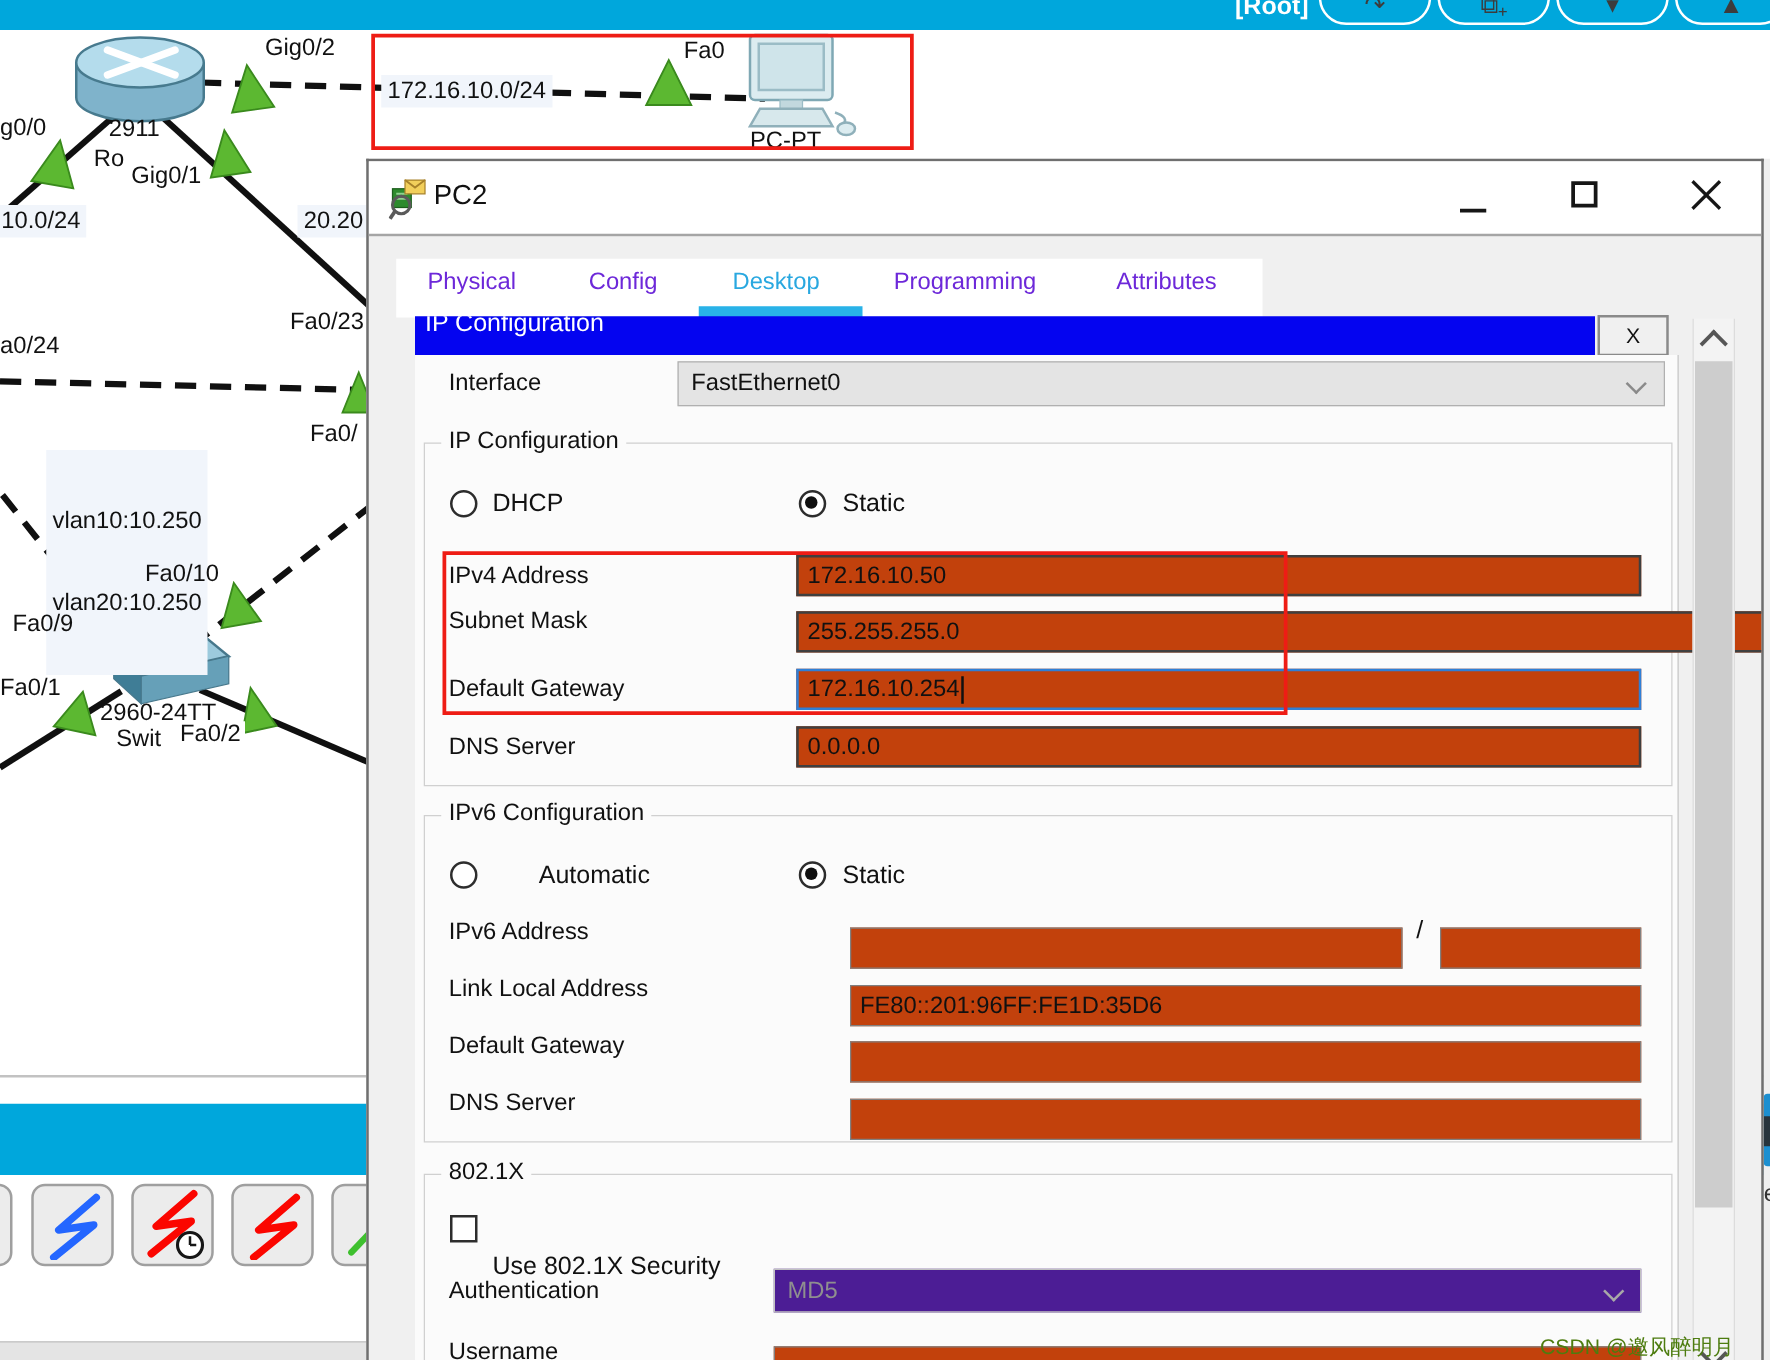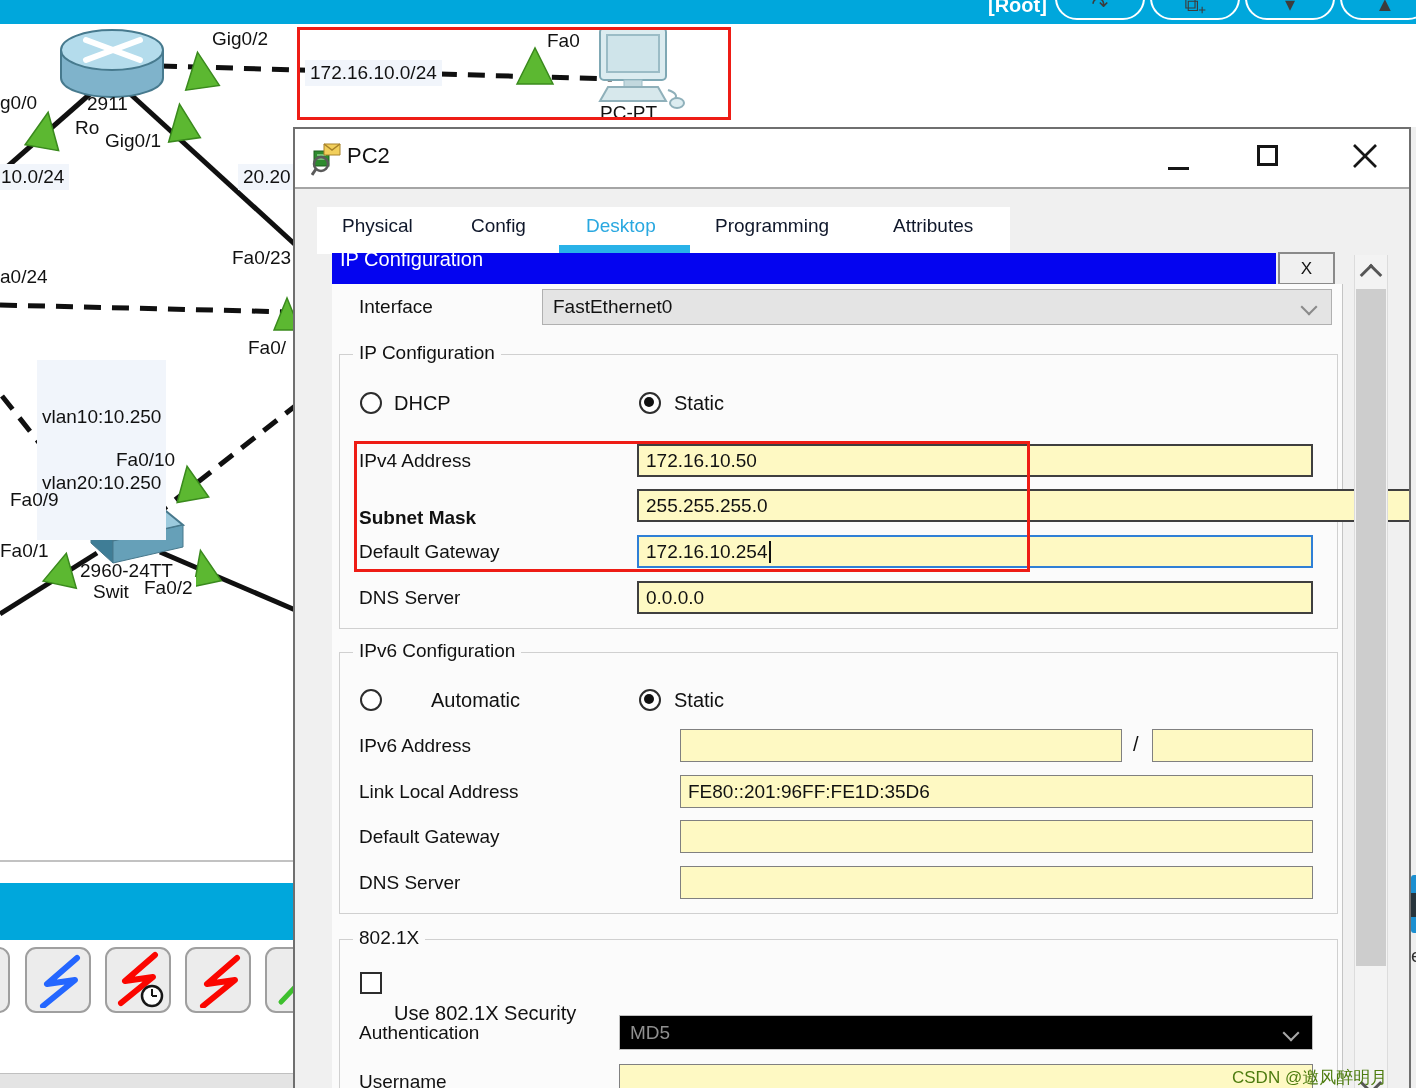--- a/index.html
+++ b/index.html
@@ -20,44 +20,44 @@
   .conn-btn{width:66px;height:66px;background:#ececec;border:2px solid #9f9f9f;border-radius:11px;
             box-sizing:border-box;display:flex;align-items:center;justify-content:center;}
   
   .win{left:293px;top:127px;width:1114px;height:961px;background:#f0f0f0;
        border:2px solid #6f6f6f;border-bottom:none;box-sizing:content-box;}
   .titlebar{left:0;top:0;width:100%;height:58px;background:#fff;border-bottom:2px solid #a5a5a5;}
   .wtitle{font-size:22px;}
   .ctl-min{width:21px;height:3px;background:#161616;}
   .ctl-max{width:21px;height:21px;border:3px solid #161616;box-sizing:border-box;background:#fff;}
   .tabbar{background:#fff;}
-  .tab{font-size:19px;color:#0f172a;cursor:default;}
+  .tab{font-size:19px;color:#6d28d9;cursor:default;}
   .tab.active{color:#29a8e0;}
   .tab-underline{background:#29b2e8;}
   .applet-head{background:#0404f0;color:#fff;overflow:hidden;}
   .applet-head span{display:block;margin:-5px 0 0 8px;font-size:20px;}
   .applet-x{background:#f0f0f0;border:2px solid #8a8a8a;box-sizing:border-box;
             display:flex;align-items:center;justify-content:center;font-size:17px;}
   .panel{background:#fbfbfb;border-right:1px solid #c4c4c4;}
   .flabel{font-size:19px;display:flex;align-items:center;}
   .dd{background:#e4e4e4;border:1px solid #b0b0b0;box-sizing:border-box;display:flex;
       align-items:center;font-size:19px;padding-left:10px;}
-  .dd.disabled{background:#000000;border-color:#c0c0c0;color:#8f8f8f;}
+  .dd.disabled{background:#4c1d95;border-color:#c0c0c0;color:#8f8f8f;}
   .chev{width:10px;height:10px;border-right:2px solid #8a8a8a;border-bottom:2px solid #8a8a8a;
         transform:rotate(45deg);position:absolute;}
   .grp{border:1px solid #d0d0d0;box-sizing:border-box;}
   .grp-legend{position:absolute;font-size:19px;background:#fbfbfb;padding:0 6px;}
   .radio{width:22px;height:22px;border:2px solid #2d2d2d;border-radius:50%;background:#fff;
          box-sizing:border-box;position:absolute;}
   .radio.checked::after{content:"";position:absolute;left:3px;top:3px;width:8px;height:8px;
          padding:1px;background:#101010;border-radius:50%;}
   .rlabel{font-size:20px;position:absolute;}
-  .tfield{background:#fef9c3;border:2px solid #3f3f3f;box-sizing:border-box;display:flex;
+  .tfield{background:#c2410c;border:2px solid #3f3f3f;box-sizing:border-box;display:flex;
           align-items:center;padding-left:7px;font-size:19px;position:absolute;}
-  .tfield.thin{border:1px solid #808080;}
+  .tfield.thin{border:1px solid #808080;margin-top:13px;}
   .tfield.focus{border:2px solid #2f7fd6;}
   .caret{display:inline-block;width:2px;height:22px;background:#101010;margin-left:1px;}
   .checkbox{width:22px;height:22px;border:2px solid #2d2d2d;background:#fff;box-sizing:border-box;position:absolute;}
   
   .sb-track{background:#f3f3f3;border-left:1px solid #dcdcdc;border-right:1px solid #dcdcdc;}
   .sb-thumb{background:#cdcdcd;}
   .chev-up{width:13px;height:13px;border-top:3px solid #565656;border-right:3px solid #565656;
            transform:rotate(-45deg);position:absolute;}
   .chev-dn{width:13px;height:13px;border-bottom:3px solid #565656;border-right:3px solid #565656;
            transform:rotate(45deg);position:absolute;}
@@ -253,21 +253,21 @@
   <div class="abs grp-legend" style="left:58px;top:213px;">IP Configuration</div>
   <div class="abs radio" style="left:65px;top:263px;"></div>
   <div class="abs rlabel" style="left:99px;top:263px;">DHCP</div>
   <div class="abs radio checked" style="left:344px;top:263px;"></div>
   <div class="abs rlabel" style="left:379px;top:263px;">Static</div>
 
   <div class="abs flabel" style="left:64px;top:315px;height:33px;">IPv4 Address</div>
   <div class="abs tfield" style="left:342px;top:315px;width:676px;height:33px;">
     <span>172.16.10.50</span>
   </div>
-  <div class="abs flabel" style="left:64px;top:372px;height:33px;font-weight:bold;">Subnet Mask</div>
+  <div class="abs flabel" style="left:64px;top:351px;height:33px;">Subnet Mask</div>
   <div class="abs tfield" style="left:342px;top:360px;width:796px;height:33px;">
     <span>255.255.255.0</span>
   </div>
   <div class="abs flabel" style="left:64px;top:406px;height:33px;">Default Gateway</div>
   <div class="abs tfield focus" style="left:342px;top:406px;width:676px;height:33px;">
     <span>172.16.10.254</span>
       <span class="caret"></span>
   </div>
   <div class="abs flabel" style="left:64px;top:452px;height:33px;">DNS Server</div>
   <div class="abs tfield" style="left:342px;top:452px;width:676px;height:33px;align-items:center;">

